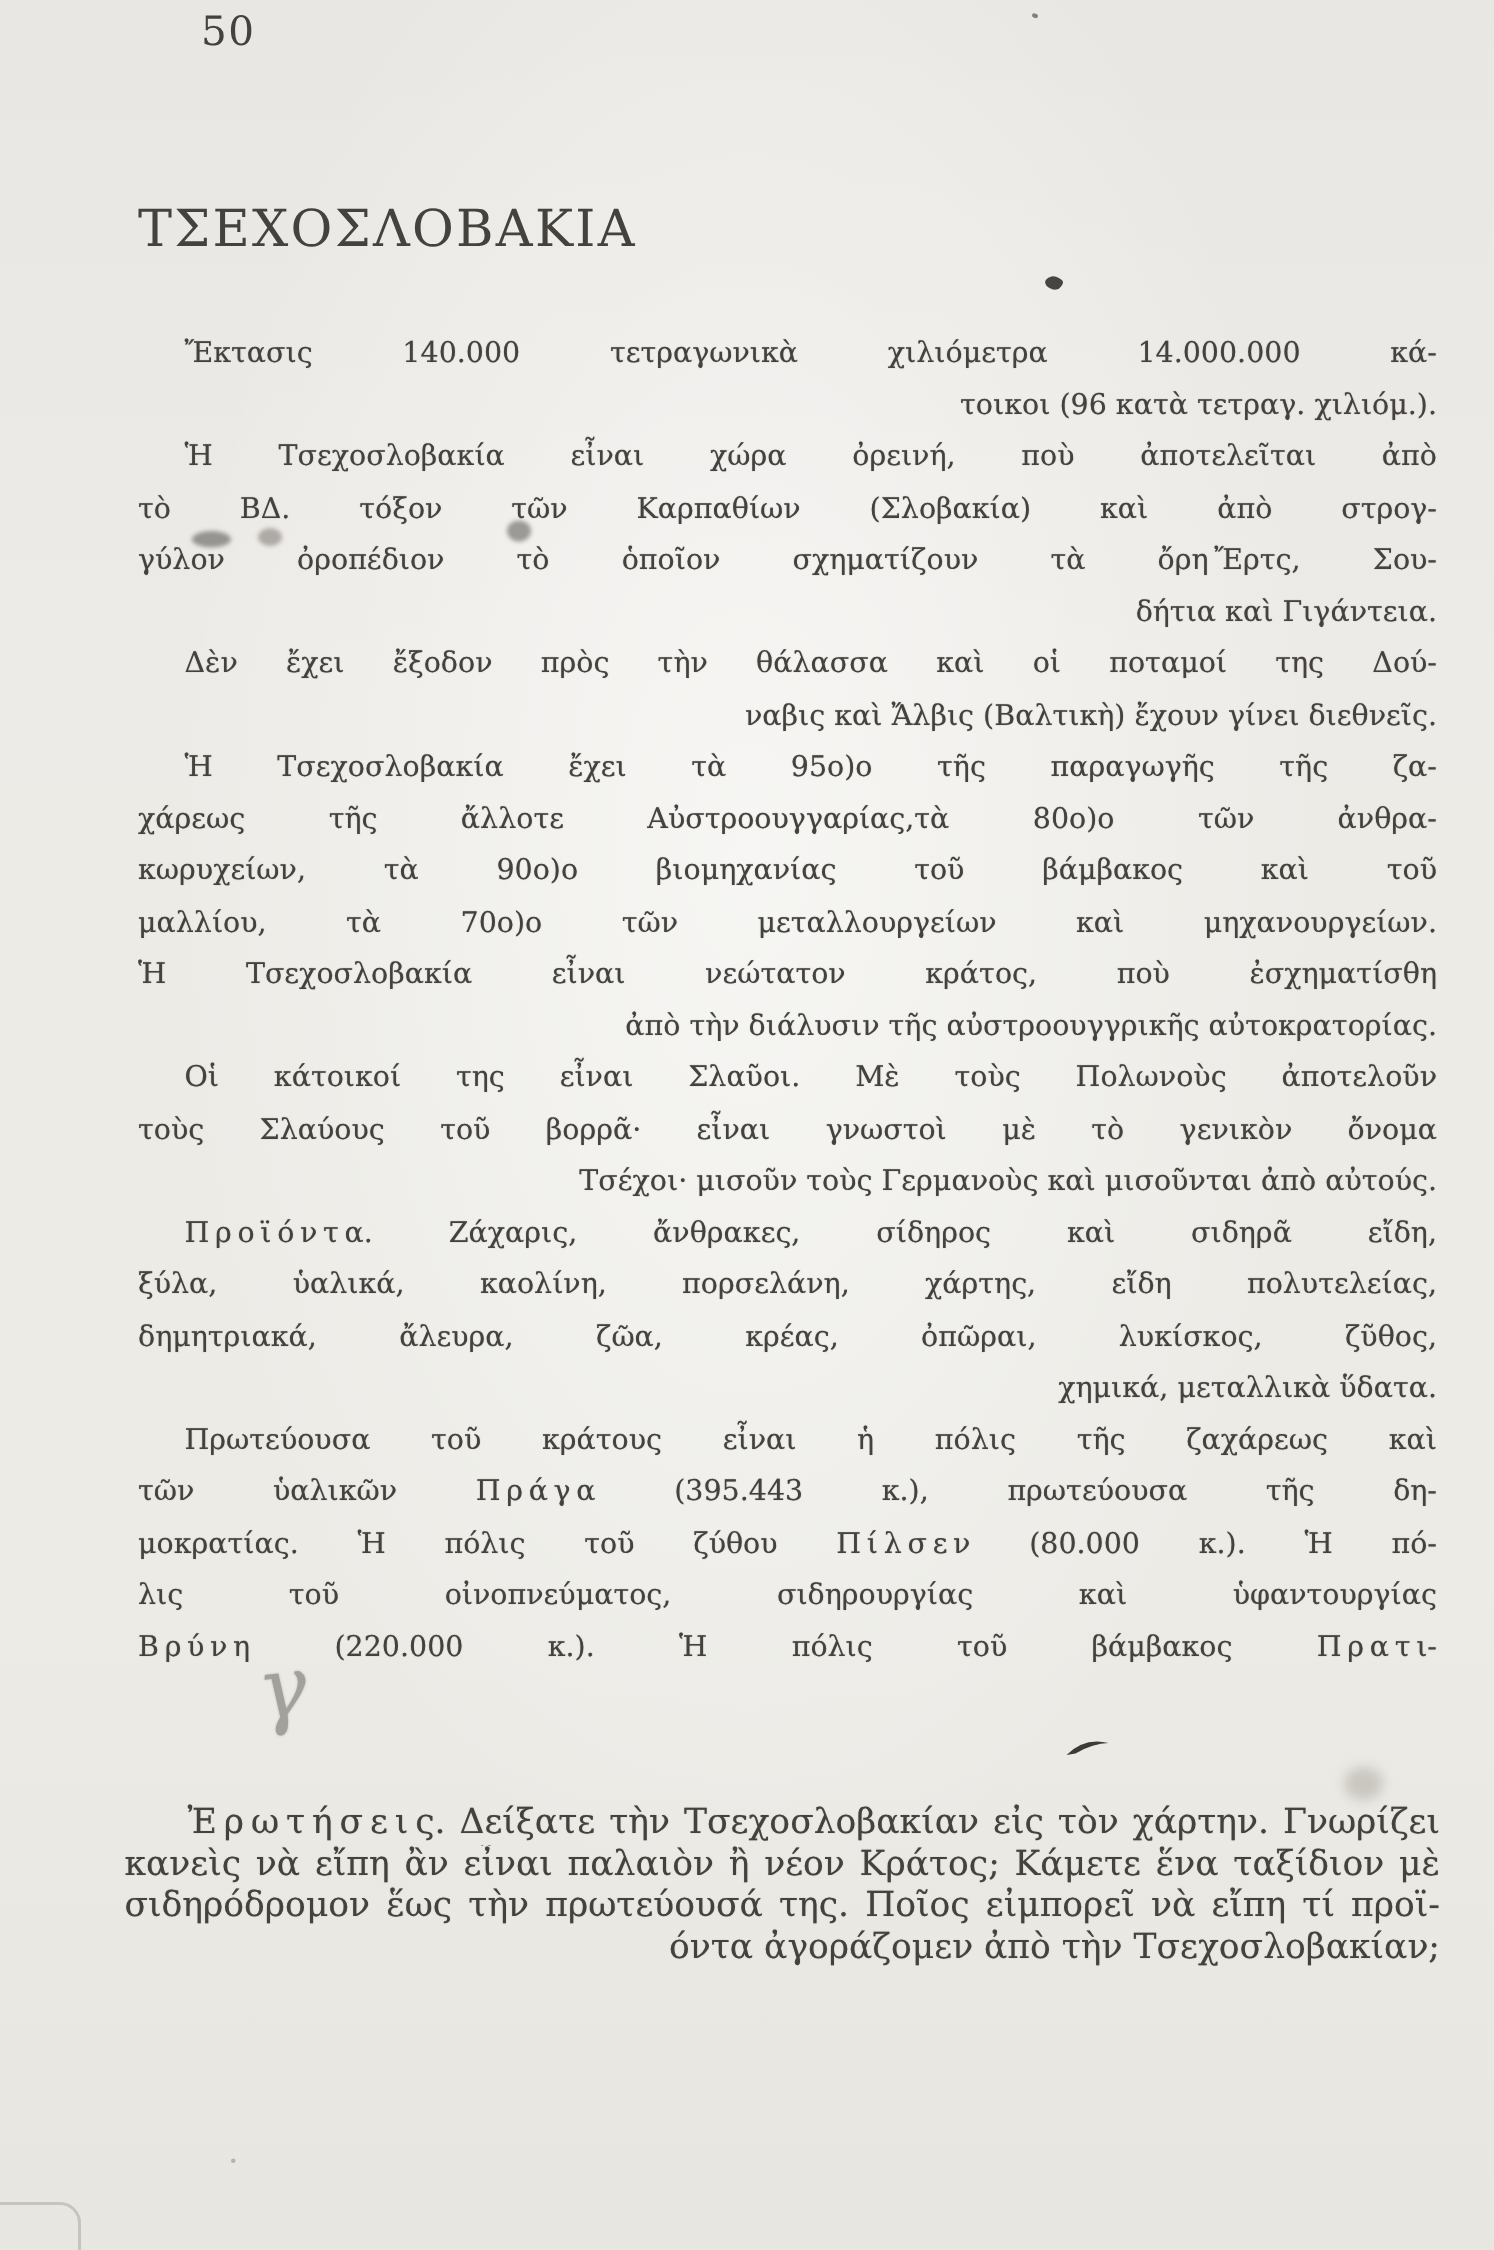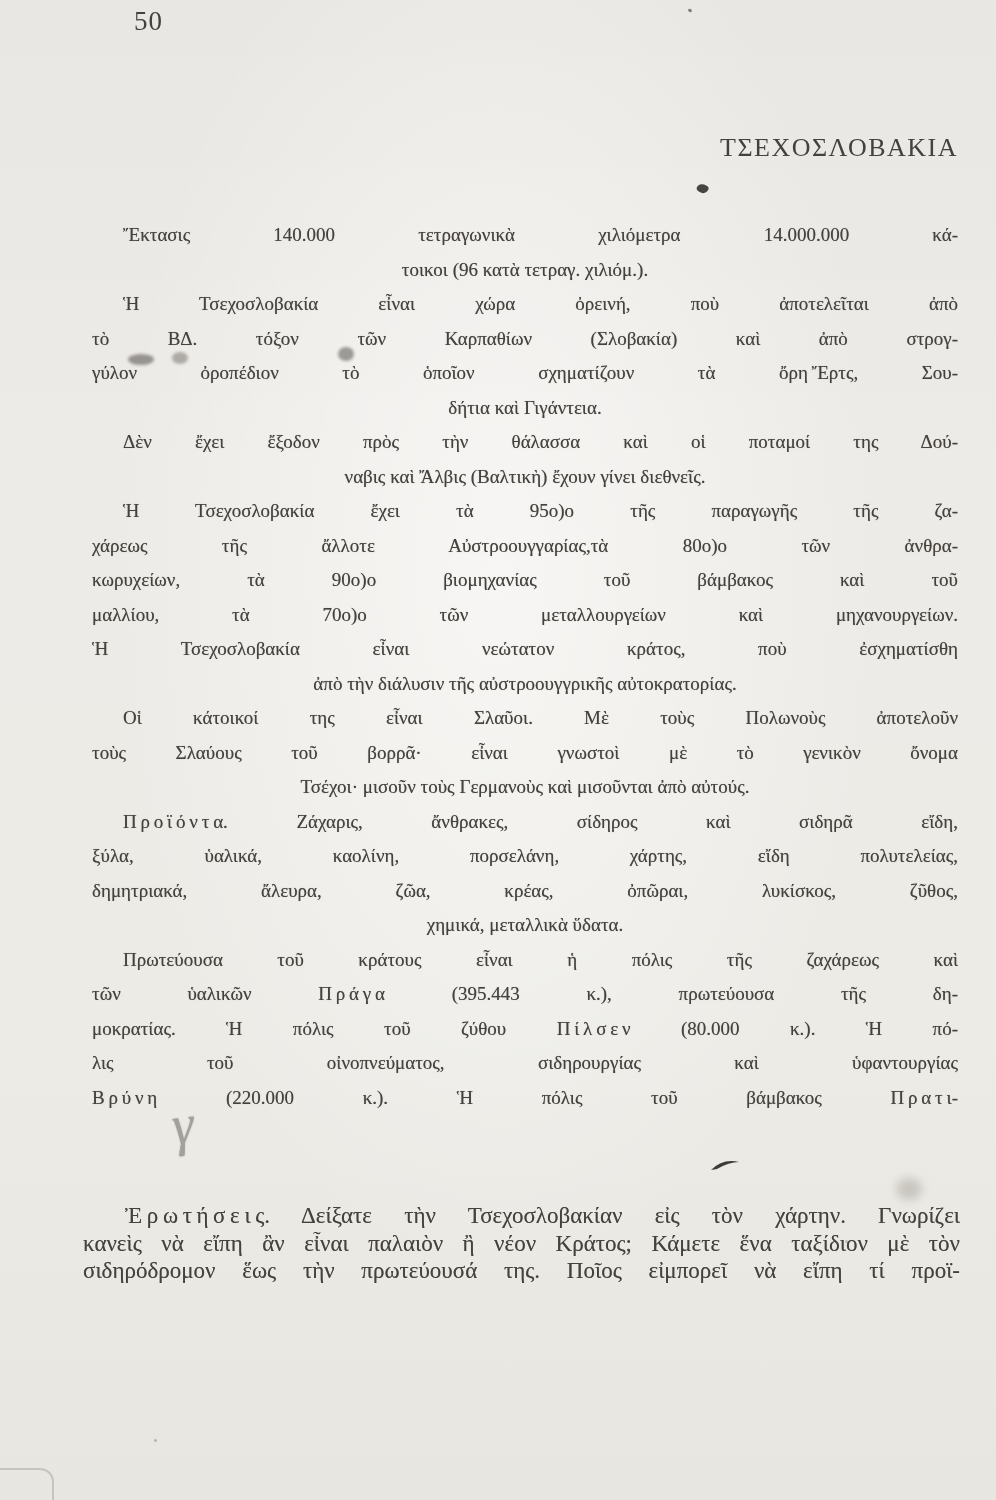--- a/index.html
+++ b/index.html
@@ -7,45 +7,44 @@
     width:996px;height:1500px;position:relative;overflow:hidden;
     background:#eae8e4;
     font-family:"DejaVu Serif","DejaVu Sans",serif;
   }
   .page{
     position:absolute;inset:0;
     background:
       radial-gradient(ellipse at 50% 38%, rgba(255,255,255,0.55) 0%, rgba(255,255,255,0) 55%),
       linear-gradient(180deg,#e9e7e3 0%,#edebe7 30%,#ecebe6 70%,#e8e6e1 100%);
     color:var(--ink,#45423e);
-    font-family:Liberation Serif, serif;
   }
   .page-number{
     position:absolute;left:134px;top:6px;
     font-size:27px;letter-spacing:1px;color:var(--ink);
   }
   .title{
     position:absolute;left:92px;top:133px;width:866px;margin:0;
-    font-size:26px;font-weight:normal;letter-spacing:1.5px;text-align:right;
+    font-size:34px;font-weight:normal;letter-spacing:1.5px;text-align:left;
     color:var(--ink);
   }
   .body-text{
     position:absolute;left:92px;top:218px;width:866px;
     font-size:19px;color:var(--ink);
     text-shadow:0 0 0.7px rgba(69,66,62,0.55);
   }
   .body-text .line{height:34.5px;line-height:34.5px;overflow:hidden;text-align:justify;}
   .footnote{
     position:absolute;left:83px;top:1202px;width:877px;
     font-size:23px;color:var(--ink);
     text-shadow:0 0 0.6px rgba(69,66,62,0.5);
   }
   .footnote .line{height:27.5px;line-height:27.5px;overflow:hidden;text-align:justify;}
   .line.j::after{content:"";display:inline-block;width:100%;height:0;}
-  .line.last{text-align:center;}
+  .line.last{text-align:right;}
   .body-text .line.indent{text-indent:31px;}
   .footnote .line.indent{text-indent:42px;}
   
   .hand-mark{
     position:absolute;left:172px;top:1094px;
     font-size:54px;font-style:italic;color:var(--pencil,#a3a19b);
     transform:rotate(-7deg) scaleY(1.05);
     text-shadow:0 0 1.5px rgba(163,161,155,0.8);
   }
   .ink-tick{
@@ -116,20 +115,21 @@
         <div class="line j">λις τοῦ οἰνοπνεύματος, σιδηρουργίας καὶ ὑφαντουργίας</div>
         <div class="line j">Β ρ ύ ν η (220.000 κ.). Ἡ πόλις τοῦ βάμβακος Π ρ α τ ι-</div>
       </div>
     </div>
 
   <div class="footnote">
       <div>
         <div class="line indent j">Ἐ ρ ω τ ή σ ε ι ς. Δείξατε τὴν Τσεχοσλοβακίαν εἰς τὸν χάρτην. Γνωρίζει</div>
         <div class="line j">κανεὶς νὰ εἴπη ἂν εἶναι παλαιὸν ἢ νέον Κράτος; Κάμετε ἕνα ταξίδιον μὲ τὸν</div>
         <div class="line j">σιδηρόδρομον ἕως τὴν πρωτεύουσά της. Ποῖος εἰμπορεῖ νὰ εἴπη τί προϊ-</div>
+        <div class="line last">όντα ἀγοράζομεν ἀπὸ τὴν Τσεχοσλοβακίαν;</div>
       </div>
     </div>
 
   <div class="hand-mark">γ</div>
 
   <div class="ink-tick"></div>
   <div class="smudge s1"></div>
   <div class="smudge s2"></div>
   <div class="smudge s3"></div>
   <div class="smudge s4"></div>

